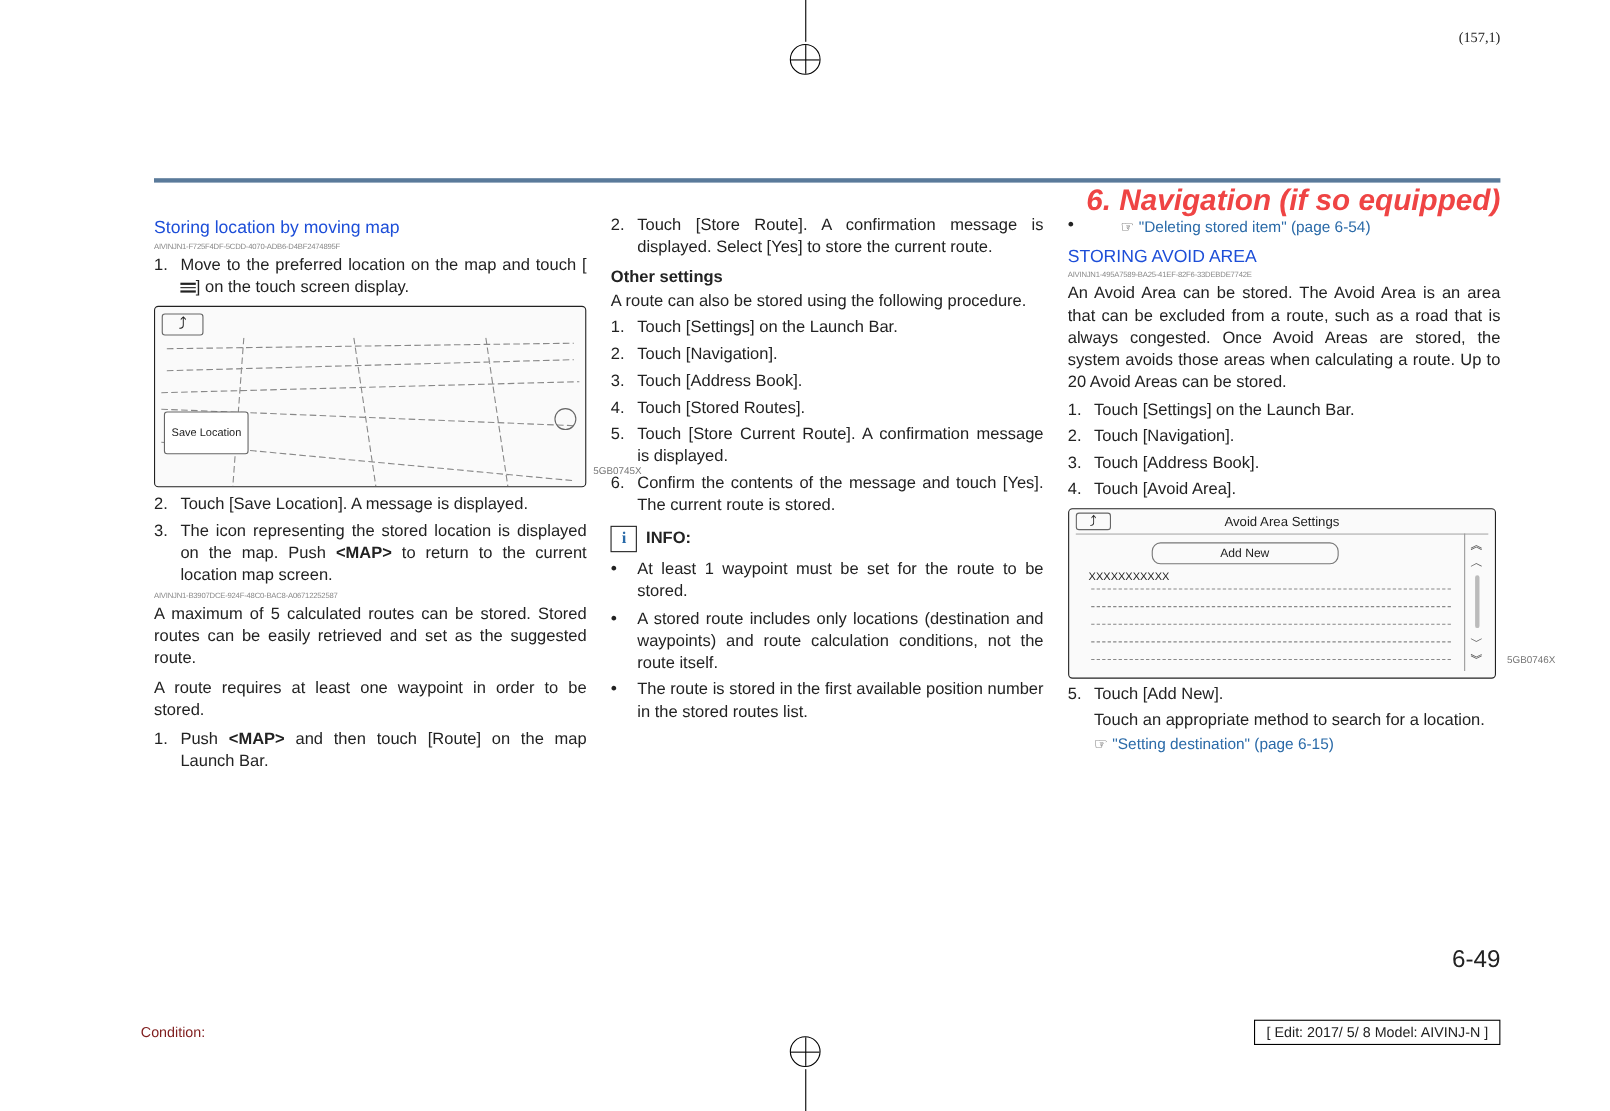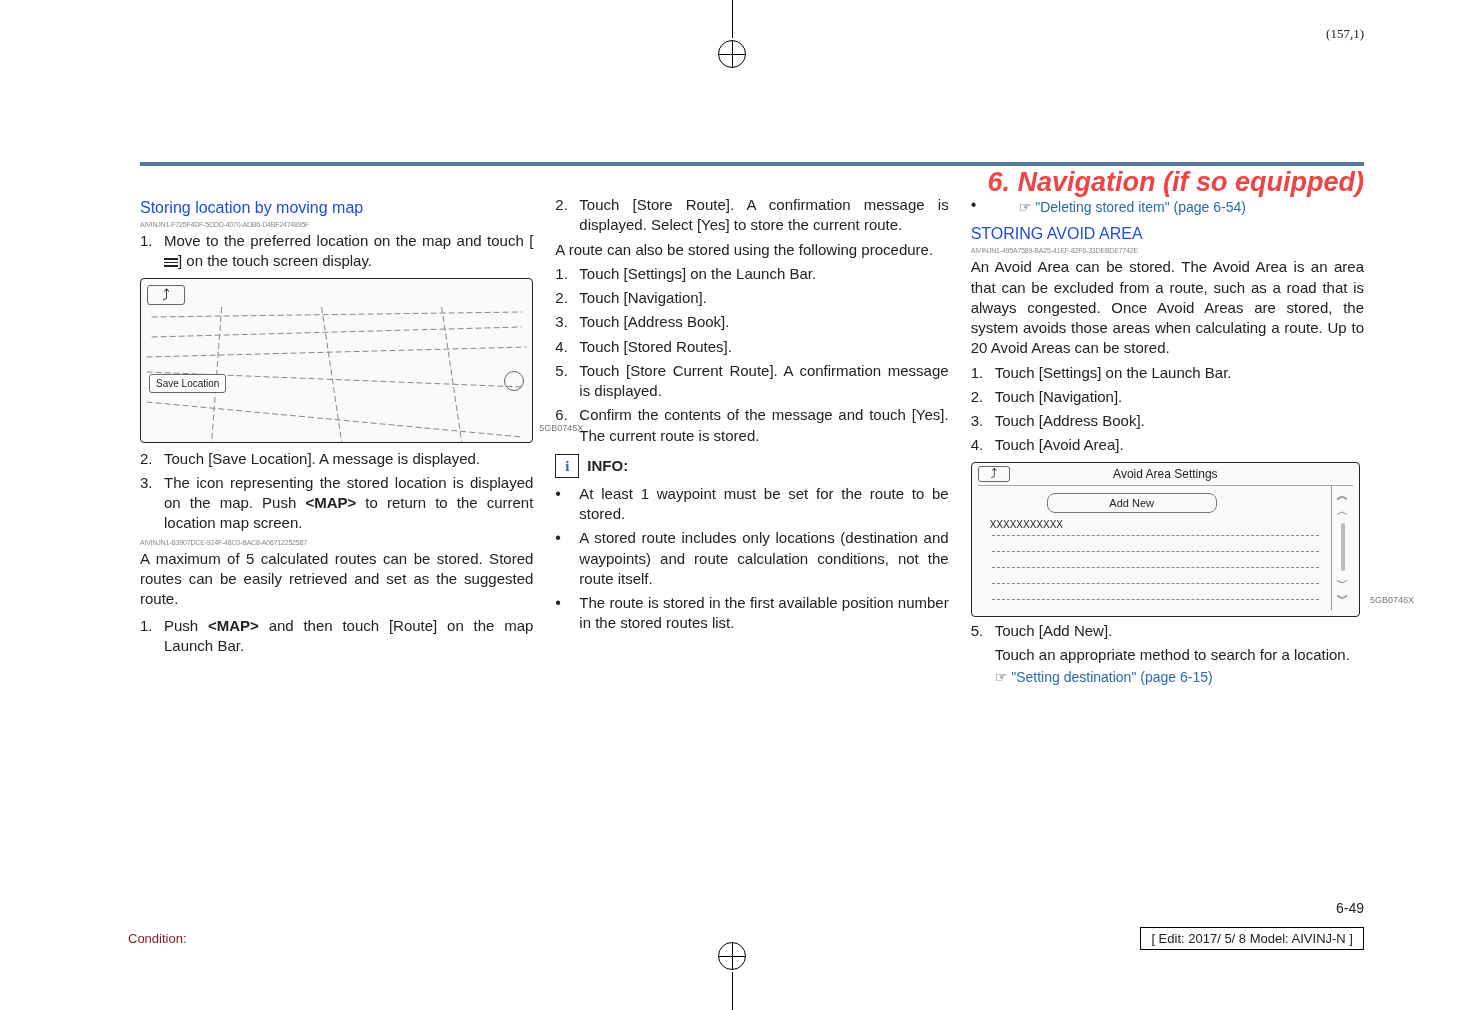--- a/index.html
+++ b/index.html
@@ -173,21 +173,21 @@
     text-align: center;
     font-size: 15px;
     line-height: 18px;
   }
   .mapfig .savebtn {
     position: absolute;
     top: 95px; left: 8px;
     border: 1px solid #666;
     border-radius: 3px;
     font-size: 10px;
-    padding: 2px 6px;
+    padding: 12px 6px;
     background: #fff;
   }
   .mapfig .circle {
     position: absolute;
     width: 20px; height: 20px;
     border: 1px solid #666;
     border-radius: 50%;
     right: 8px; top: 92px;
   }
   .mapfig svg { position: absolute; top: 28px; left: 0; width: 100%; height: 135px; }
@@ -322,23 +322,23 @@
   .edit-box {
     position: absolute;
     bottom: 60px;
     right: 100px;
     border: 1px solid #000;
     padding: 3px 10px;
     font-size: 13px;
   }
   .page-num-bottom {
     position: absolute;
-    bottom: 94px;
+    bottom: 125px;
     right: 100px;
-    font-size: 14px;
+    font-size: 22px;
   }
 </style>
 </head>
 <body>
 
 <div class="crop-top">
     <div class="reg"></div>
   </div>
 <div class="crop-bottom">
     <div class="reg"></div>
@@ -378,35 +378,37 @@
           <span class="num">2.</span>
           <span class="txt">Touch [Save Location]. A message is displayed.</span>
         </li>
       <li>
           <span class="num">3.</span>
           <span class="txt">The icon representing the stored location is displayed on the map. Push <b>&lt;MAP&gt;</b> to return to the current location map screen.</span>
         </li>
     </ol>
     <div class="guid">AIVINJN1-B3907DCE-924F-48C0-BAC8-A06712252587</div>
     <p class="justify">A maximum of 5 calculated routes can be stored. Stored routes can be easily retrieved and set as the suggested route.</p>
+    <p class="justify" style="margin-top:6px;">A route requires at least one waypoint in order to be stored.</p>
     <ol class="numlist" style="margin-top:6px;">
       <li>
           <span class="num">1.</span>
           <span class="txt">Push <b>&lt;MAP&gt;</b> and then touch [Route] on the map Launch Bar.</span>
         </li>
     </ol>
   </div>
 
   <div class="col">
     <ol class="numlist">
       <li>
           <span class="num">2.</span>
           <span class="txt">Touch [Store Route]. A confirmation message is displayed. Select [Yes] to store the current route.</span>
         </li>
     </ol>
+    <div class="bold-heading">Other settings</div>
     <p class="justify">A route can also be stored using the following procedure.</p>
     <ol class="numlist" style="margin-top:4px;">
       <li>
           <span class="num">1.</span>
           <span class="txt">Touch [Settings] on the Launch Bar.</span>
         </li>
       <li>
           <span class="num">2.</span>
           <span class="txt">Touch [Navigation].</span>
         </li>

